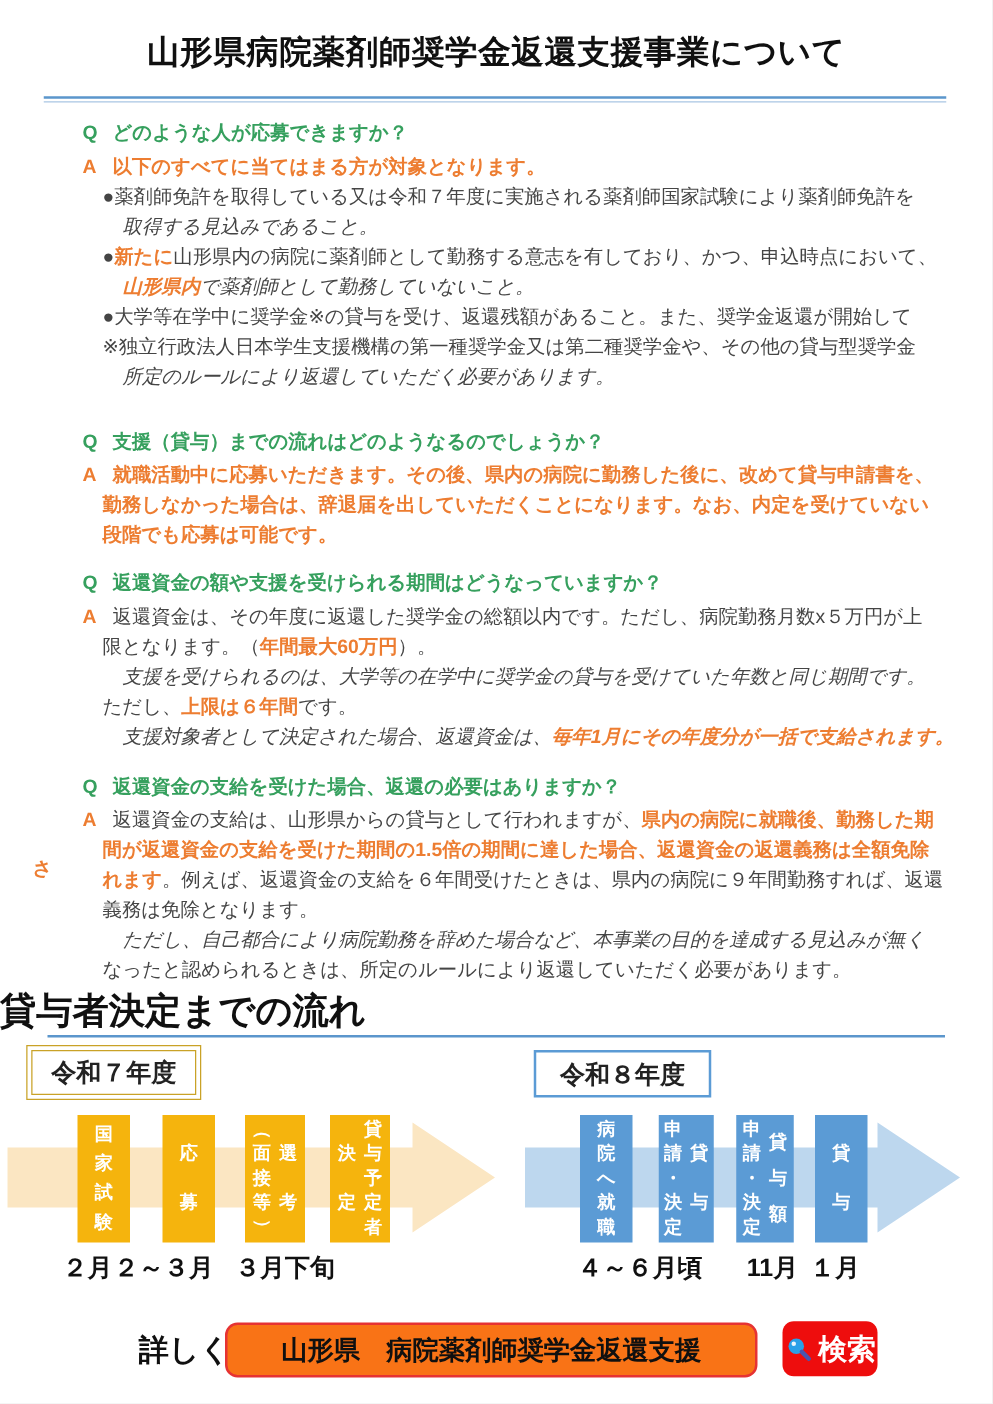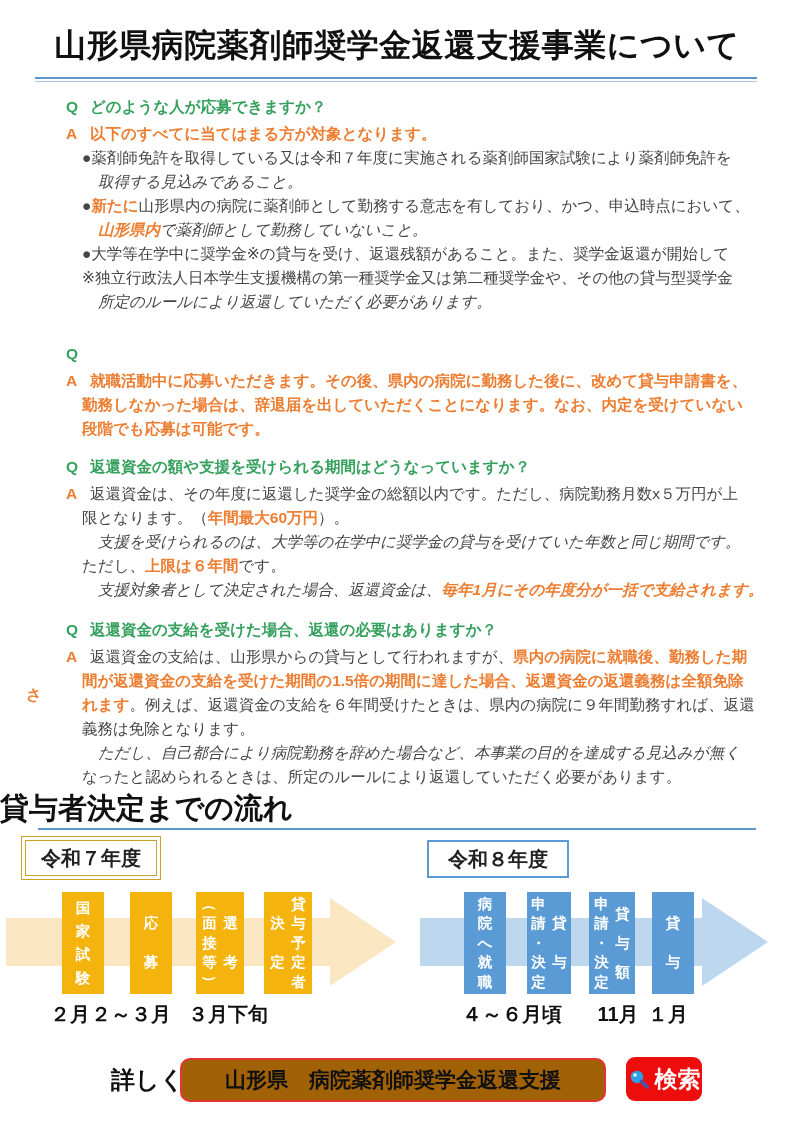--- a/index.html
+++ b/index.html
@@ -3,21 +3,21 @@
 <meta charset="utf-8">
 <style>
   html,body{margin:0;padding:0;background:#e8e8e8;}
   .page{
     position:relative;width:794px;height:1123px;background:#ffffff;margin:0 auto;
     font-family:"Liberation Sans","DejaVu Sans",sans-serif;overflow:hidden;
   }
   
   .title{
     position:absolute;top:24px;left:0;width:100%;text-align:center;
-    font-size:32px;font-weight:900;color:#101010;letter-spacing:0.5px;
+    font-size:26px;font-weight:900;color:#101010;letter-spacing:0.5px;
   }
   .title-rule{
     position:absolute;top:77px;left:35px;width:722px;height:2px;
     border-top:2px solid var(--rule_blue,#5b96cc);
     border-bottom:1px solid #a9c6e4;background:#fff;
   }
   
   .qa{position:absolute;left:58px;width:700px;}
   #qa1{top:95px} #qa2{top:342px} #qa3{top:455px} #qa4{top:618px}
   .qline{display:flex;padding-left:8px;margin-bottom:3px;
@@ -61,21 +61,21 @@
   .vcol{display:flex;flex-direction:column;justify-content:space-evenly;align-items:center;
     height:100%;width:19px;font-size:14.5px;}
   .vcol span{display:block;line-height:1;}
   .vcol span.rot{transform:rotate(90deg);}
   .month{position:absolute;top:1001px;transform:translateX(-50%);
     font-size:20px;font-weight:bold;color:#101010;white-space:nowrap;}
   #mL1{left:70px} #mL2{left:131px} #mL3{left:228px}
   #mR1{left:512px} #mR2{left:618px} #mR3{left:668px}
   
   .details-label{position:absolute;left:74px;top:1064px;font-size:24px;font-weight:900;color:#101010;padding-left:37px;}
-  .search-box{position:absolute;left:180px;top:1058px;width:422px;height:40px;background:#a16207;
+  .search-box{position:absolute;left:180px;top:1058px;width:422px;height:40px;background:#f97316;
     border:2px solid #e63333;border-radius:10px;display:flex;align-items:center;justify-content:center;
     font-size:21px;font-weight:bold;color:#101010;white-space:nowrap;}
   .search-button{position:absolute;left:626px;top:1057px;width:76px;height:44px;
     background:var(--search_red,#ee0d0d);border-radius:9px;
     display:flex;align-items:center;justify-content:center;gap:5px;
     color:#fff;font-size:23px;font-weight:bold;}
 </style>
 </head>
 <body style="--q_green: #36a05e; --highlight_orange: #ed7d31; --body_text: #454545; --rule_blue: #5b96cc; --gold_box: #f5b40d; --gold_arrow: #fbe6c2; --gold_border: #c9a227; --blue_box: #5b9bd5; --blue_arrow: #bdd7ee; --search_red: #ee0d0d; --magnifier_lens: #2aa0e8; --magnifier_handle: #4a55b0;">
 
@@ -100,20 +100,21 @@
           <div class="line i1"><span>●大学等在学中に奨学金※の貸与を受け、返還残額があること。また、奨学金返還が開始して</span></div>
           <div class="line i1"><span>※独立行政法人日本学生支援機構の第一種奨学金又は第二種奨学金や、その他の貸与型奨学金</span></div>
           <div class="line i2"><span>所定のルールにより返還していただく必要があります。</span></div>
         </div>
     </div>
   </div>
 
   <div class="qa" id="qa2">
     <div class="qline">
       <span class="qmark">Q</span>
+      <span>支援（貸与）までの流れはどのようなるのでしょうか？</span>
     </div>
     <div class="ans">
       <span class="amark">A</span>
       <div class="alines">
           <div class="line i0"><span class="seg-o">就職活動中に応募いただきます。その後、県内の病院に勤務した後に、改めて貸与申請書を、</span></div>
           <div class="line i1"><span class="seg-o">勤務しなかった場合は、辞退届を出していただくことになります。なお、内定を受けていない</span></div>
           <div class="line i1"><span class="seg-o">段階でも応募は可能です。</span></div>
         </div>
     </div>
   </div>

